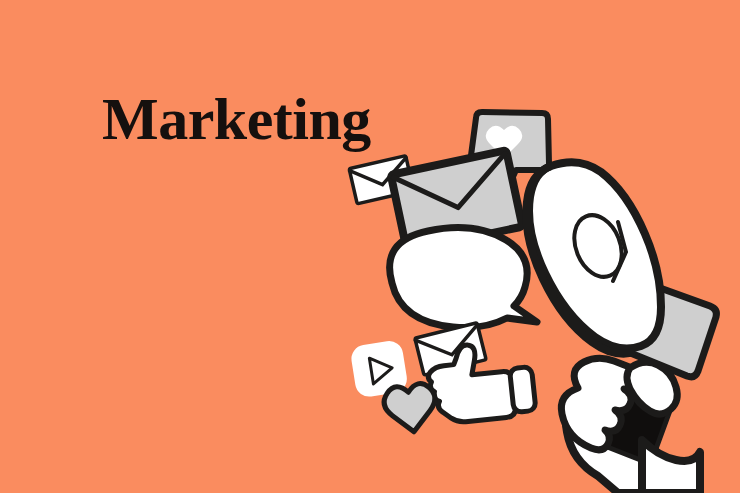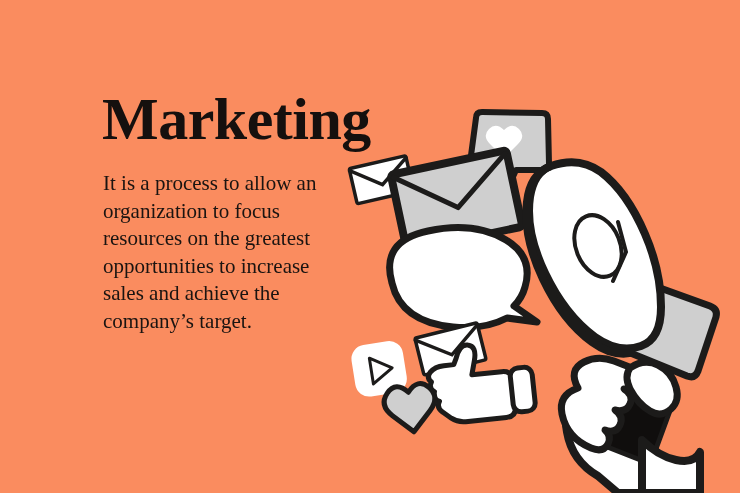--- a/index.html
+++ b/index.html
@@ -58,21 +58,20 @@
     height: 393px;
   }
 </style>
 </head>
 <body>
 
 <div id="slide">
 
   <div id="text-block">
     <h1 id="page-title">Marketing</h1>
-    <p id="body-copy">It is a process to allow an organization to focus resources on the greatest opportunities to increase sales and achieve the company’s target.</p>
   </div>
 
   <div id="illustration">
     <svg viewBox="0 0 410 393" xmlns="http://www.w3.org/2000/svg">
       <defs>
         <style>
           .ink   { fill: none; stroke: #1c1b1a; }
           .wfill { fill: #ffffff; stroke: #1c1b1a; }
           .gfill { fill: #cfcfcf; stroke: #1c1b1a; }
           .lgfill{ fill: #e3e3e3; stroke: #1c1b1a; }

